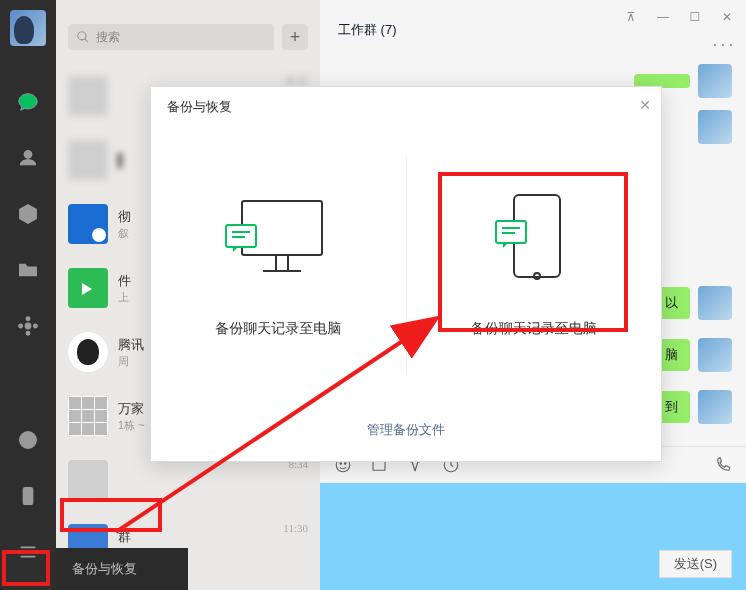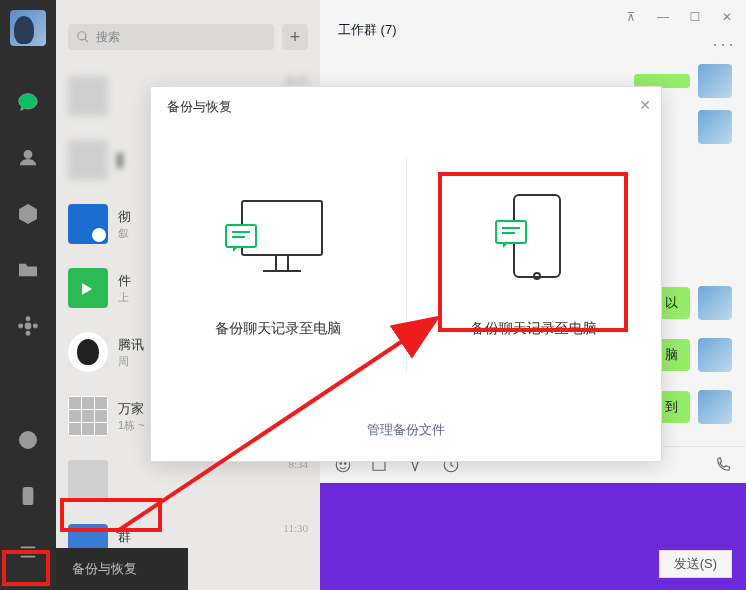--- a/index.html
+++ b/index.html
@@ -44,21 +44,21 @@
   .win-controls { position:absolute; right:4px; top:6px; display:flex; gap:2px;}
   .win-btn { width:30px; height:22px; display:flex; align-items:center; justify-content:center; color:#888; font-size:12px;}
   .more-btn { position:absolute; right:10px; top:34px; color:#888; font-size:18px; letter-spacing:2px;}
   .msgs { flex:1; position:relative; }
   .bubble-row { position:absolute; right:14px; display:flex; align-items:center; gap:8px;}
   .bubble-row .av { width:34px; height:34px; border-radius:4px; background:linear-gradient(135deg,#6fa8d8,#bcd8ed);}
   .bubble { background:#95ec69; border-radius:4px; padding:7px 12px; font-size:13px; color:#222; min-width:56px; text-align:right;}
   .toolbar { height:36px; border-top:1px solid #e3e3e3; display:flex; align-items:center; padding:0 14px; gap:18px; color:#666;}
   .toolbar svg{width:18px;height:18px;fill:none;stroke:#666;stroke-width:1.5;}
   .toolbar .spacer{flex:1;}
-  .input-area { height:108px; background:#6d28d9; border-top:1px solid #eee; position:relative;}
+  .input-area { height:108px; background:#7dd3fc; border-top:1px solid #eee; position:relative;}
   .send-btn { position:absolute; right:14px; bottom:12px; padding:4px 14px; border:1px solid #ddd; background:#f5f5f5; font-size:13px; color:#555;}
 
   
   .settings-menu { position:absolute; left:56px; bottom:0; width:132px; background:#2b2b2b; z-index:40;}
   .settings-menu .mi { padding:12px 16px; font-size:13px; color:#bdbdbd; }
 
   
   .dialog { position:absolute; left:150px; top:86px; width:512px; height:376px; background:#fff; border:1px solid #ddd; box-shadow:0 4px 20px rgba(0,0,0,.15); z-index:60; display:flex; flex-direction:column;}
   .dialog-head { height:40px; display:flex; align-items:center; padding:0 16px; font-size:13px; color:#333; position:relative;}
   .dialog-close{ position:absolute; right:10px; top:10px; color:#999; font-size:14px;}

